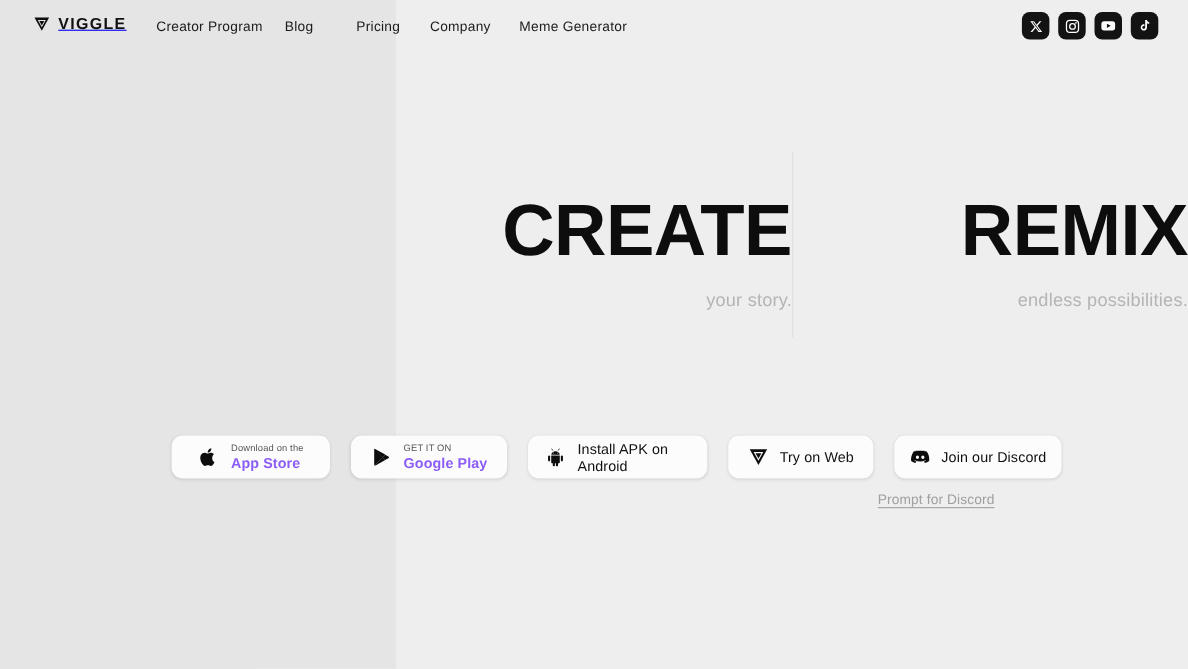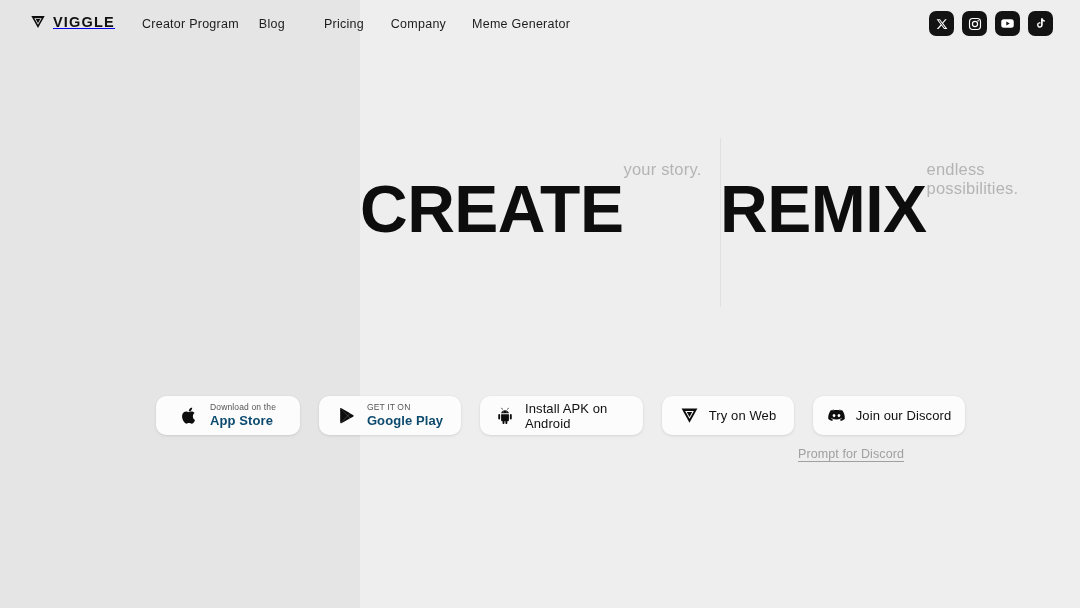--- a/index.html
+++ b/index.html
@@ -55,21 +55,21 @@
     display:flex; align-items:center; justify-content:center;
   }
   .social svg { display:block; }
 
   
   .hero {
     position:absolute; left:360px; top:138px; width:720px; height:175px;
   }
   .hero-col {
     position:absolute; top:0; width:360px; height:175px;
-    display:flex; flex-direction:row; align-items:flex-start;
+    display:flex; flex-direction:column; align-items:flex-end;
   }
   .hero-col.left  { left:0; }
   .hero-col.right { left:360px; }
   .hero-title {
     font-size:66px; font-weight:700; color:#0d0d0d;
     letter-spacing:-0.5px; line-height:1; margin-top:38px;
   }
   .hero-sub {
     font-size:16.5px; color:#b4b4b4; letter-spacing:.2px; margin-top:22px;
   }
@@ -92,21 +92,21 @@
   .btn:last-child { margin-right:0; }
   .btn-icon { display:flex; align-items:center; justify-content:center; }
   .btn-two-line {
     display:flex; flex-direction:column; justify-content:center;
     line-height:1.05;
   }
   .btn-small {
     font-size:8.5px; color:#555; letter-spacing:.15px; margin-bottom:2px;
   }
   .btn-big {
-    font-size:13px; font-weight:700; color:#0c4a6e; letter-spacing:.1px;
+    font-size:13px; font-weight:700; color:#8b5cf6; letter-spacing:.1px;
   }
   .btn-label {
     font-size:13px; font-weight:400; color:#101010; letter-spacing:.1px;
   }
 
   .btn-appstore { width:144px; padding:0 4px; gap:11px; }
   .btn-gplay    { width:142px; padding:0 14px; gap:11px; }
   .btn-apk      { width:163px; padding:0 16px; gap:11px; }
   .btn-web      { width:132px; padding:0 16px; gap:10px;text-align:center; }
   .btn-discord  { width:152px; padding:0 8px; gap:10px; }

